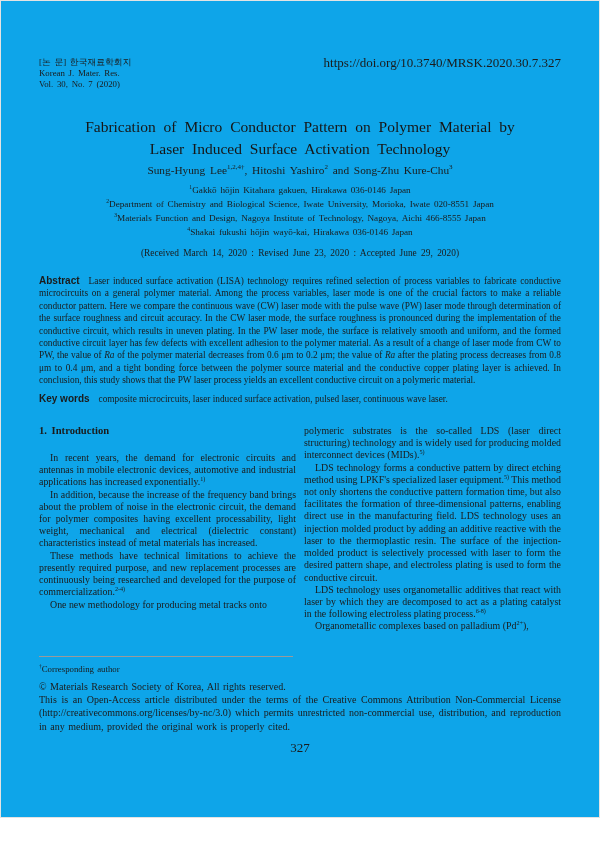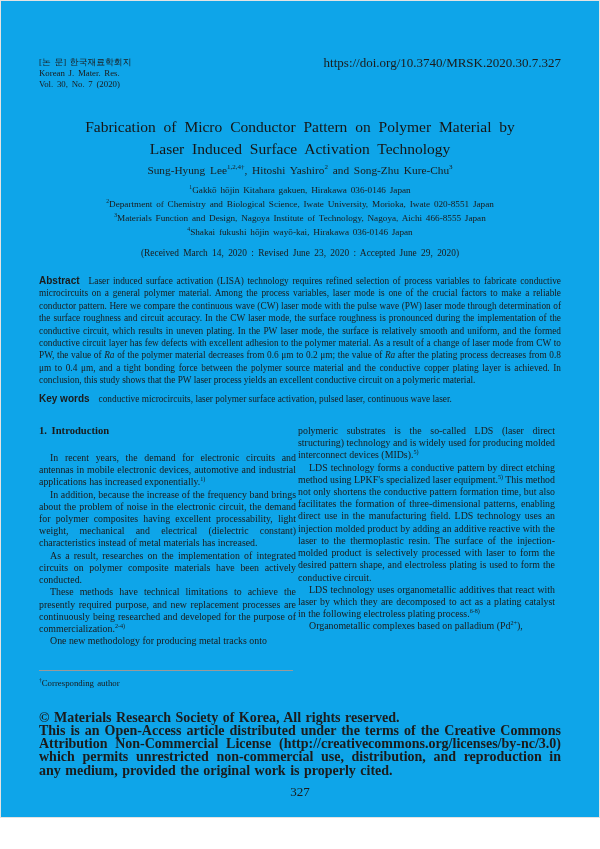--- a/index.html
+++ b/index.html
@@ -24,30 +24,30 @@
 
   .affiliations { text-align: center; margin-top: 6px; font-size: 9.2px; line-height: 14px; word-spacing: 1.5px; }
 
   .received { text-align: center; margin-top: 8px; font-size: 9.4px; line-height: 12px; word-spacing: 2px; }
 
   .abstract { margin: 16px 0 0 0; font-size: 9.3px; line-height: 12.4px; text-align: justify; }
   .label { font-family: "Liberation Sans", sans-serif; font-weight: bold; font-size: 10px; margin-right: 9px; }
 
   .keywords { margin: 6px 0 0 0; font-size: 9.3px; line-height: 12.4px; }
 
-  .columns { display: flex; gap: 2px; margin-top: 20px; }
+  .columns { display: flex; gap: 8px; margin-top: 20px; }
   .col { width: 257px; }
   .col h2 { font-size: 10.6px; line-height: 12px; margin: 0 0 15px 0; font-weight: bold; word-spacing: 2px; }
   .bpara { font-size: 9.9px; line-height: 12.2px; margin: 0; text-align: justify; text-indent: 11px; }
   .bpara.noindent { text-indent: 0; }
 
   .footnote { margin-top: 23px; width: 254px; border-top: 1px solid #9a9a9a; padding-top: 6px;
     font-size: 8.8px; line-height: 12.5px; word-spacing: 1px; }
 
-  .license { margin-top: 21px; font-size: 14px; line-height: 13.2px; word-spacing: 1px; font-weight: bold; }
+  .license { margin-top: 5px; font-size: 10px; line-height: 13.2px; word-spacing: 1px; }
   .license p { margin: 0; text-align: justify; }
 
   .pageno { margin-top: 7px; text-align: center; font-size: 13px; }
 </style>
 </head>
 <body>
 
 <div class="page">
   <div class="content">
 
@@ -71,29 +71,28 @@
       <div><sup>1</sup><span>Gakkō hōjin Kitahara gakuen, Hirakawa 036-0146 Japan</span></div>
       <div><sup>2</sup><span>Department of Chemistry and Biological Science, Iwate University, Morioka, Iwate 020-8551 Japan</span></div>
       <div><sup>3</sup><span>Materials Function and Design, Nagoya Institute of Technology, Nagoya, Aichi 466-8555 Japan</span></div>
       <div><sup>4</sup><span>Shakai fukushi hōjin wayō-kai, Hirakawa 036-0146 Japan</span></div>
     </div>
 
     <div class="received">(Received March 14, 2020 : Revised June 23, 2020 : Accepted June 29, 2020)</div>
 
     <p class="abstract"><span class="label">Abstract</span><span>Laser induced surface activation (LISA) technology requires refined selection of process variables to fabricate conductive microcircuits on a general polymer material. Among the process variables, laser mode is one of the crucial factors to make a reliable conductor pattern. Here we compare the continuous wave (CW) laser mode with the pulse wave (PW) laser mode through determination of the surface roughness and circuit accuracy. In the CW laser mode, the surface roughness is pronounced during the implementation of the conductive circuit, which results in uneven plating. In the PW laser mode, the surface is relatively smooth and uniform, and the formed conductive circuit layer has few defects with excellent adhesion to the polymer material. As a result of a change of laser mode from CW to PW, the value of <i>Ra</i> of the polymer material decreases from 0.6 μm to 0.2 μm; the value of <i>Ra</i> after the plating process decreases from 0.8 μm to 0.4 μm, and a tight bonding force between the polymer source material and the conductive copper plating layer is achieved. In conclusion, this study shows that the PW laser process yields an excellent conductive circuit on a polymeric material.</span></p>
 
-    <p class="keywords"><span class="label">Key words</span><span>conductive microcircuits, laser polymer surface activation, pulsed laser, continuous wave laser.</span></p>
+    <p class="keywords"><span class="label">Key words</span><span>composite microcircuits, laser induced surface activation, pulsed laser, continuous wave laser.</span></p>
 
     <div class="columns">
       <div class="col">
         <h2>1. Introduction</h2>
         <div>
             <p class="bpara">In recent years, the demand for electronic circuits and antennas in mobile electronic devices, automotive and industrial applications has increased exponentially.<sup>1)</sup></p>
             <p class="bpara">In addition, because the increase of the frequency band brings about the problem of noise in the electronic circuit, the demand for polymer composites having excellent processability, light weight, mechanical and electrical (dielectric constant) characteristics instead of metal materials has increased.</p>
-            <p class="bpara">As a result, researches on the implementation of integrated circuits on polymer composite materials have been actively conducted.</p>
             <p class="bpara">These methods have technical limitations to achieve the presently required purpose, and new replacement processes are continuously being researched and developed for the purpose of commercialization.<sup>2-4)</sup></p>
             <p class="bpara">One new methodology for producing metal tracks onto</p>
           </div>
       </div>
       <div class="col">
         <div>
             <p class="bpara noindent">polymeric substrates is the so-called LDS (laser direct structuring) technology and is widely used for producing molded interconnect devices (MIDs).<sup>5)</sup></p>
             <p class="bpara">LDS technology forms a conductive pattern by direct etching method using LPKF's specialized laser equipment.<sup>5)</sup> This method not only shortens the conductive pattern formation time, but also facilitates the formation of three-dimensional patterns, enabling direct use in the manufacturing field. LDS technology uses an injection molded product by adding an additive reactive with the laser to the thermoplastic resin. The surface of the injection-molded product is selectively processed with laser to form the desired pattern shape, and electroless plating is used to form the conductive circuit.</p>
             <p class="bpara">LDS technology uses organometallic additives that react with laser by which they are decomposed to act as a plating catalyst in the following electroless plating process.<sup>6-8)</sup></p>
             <p class="bpara">Organometallic complexes based on palladium (Pd<sup>2+</sup>),</p>

